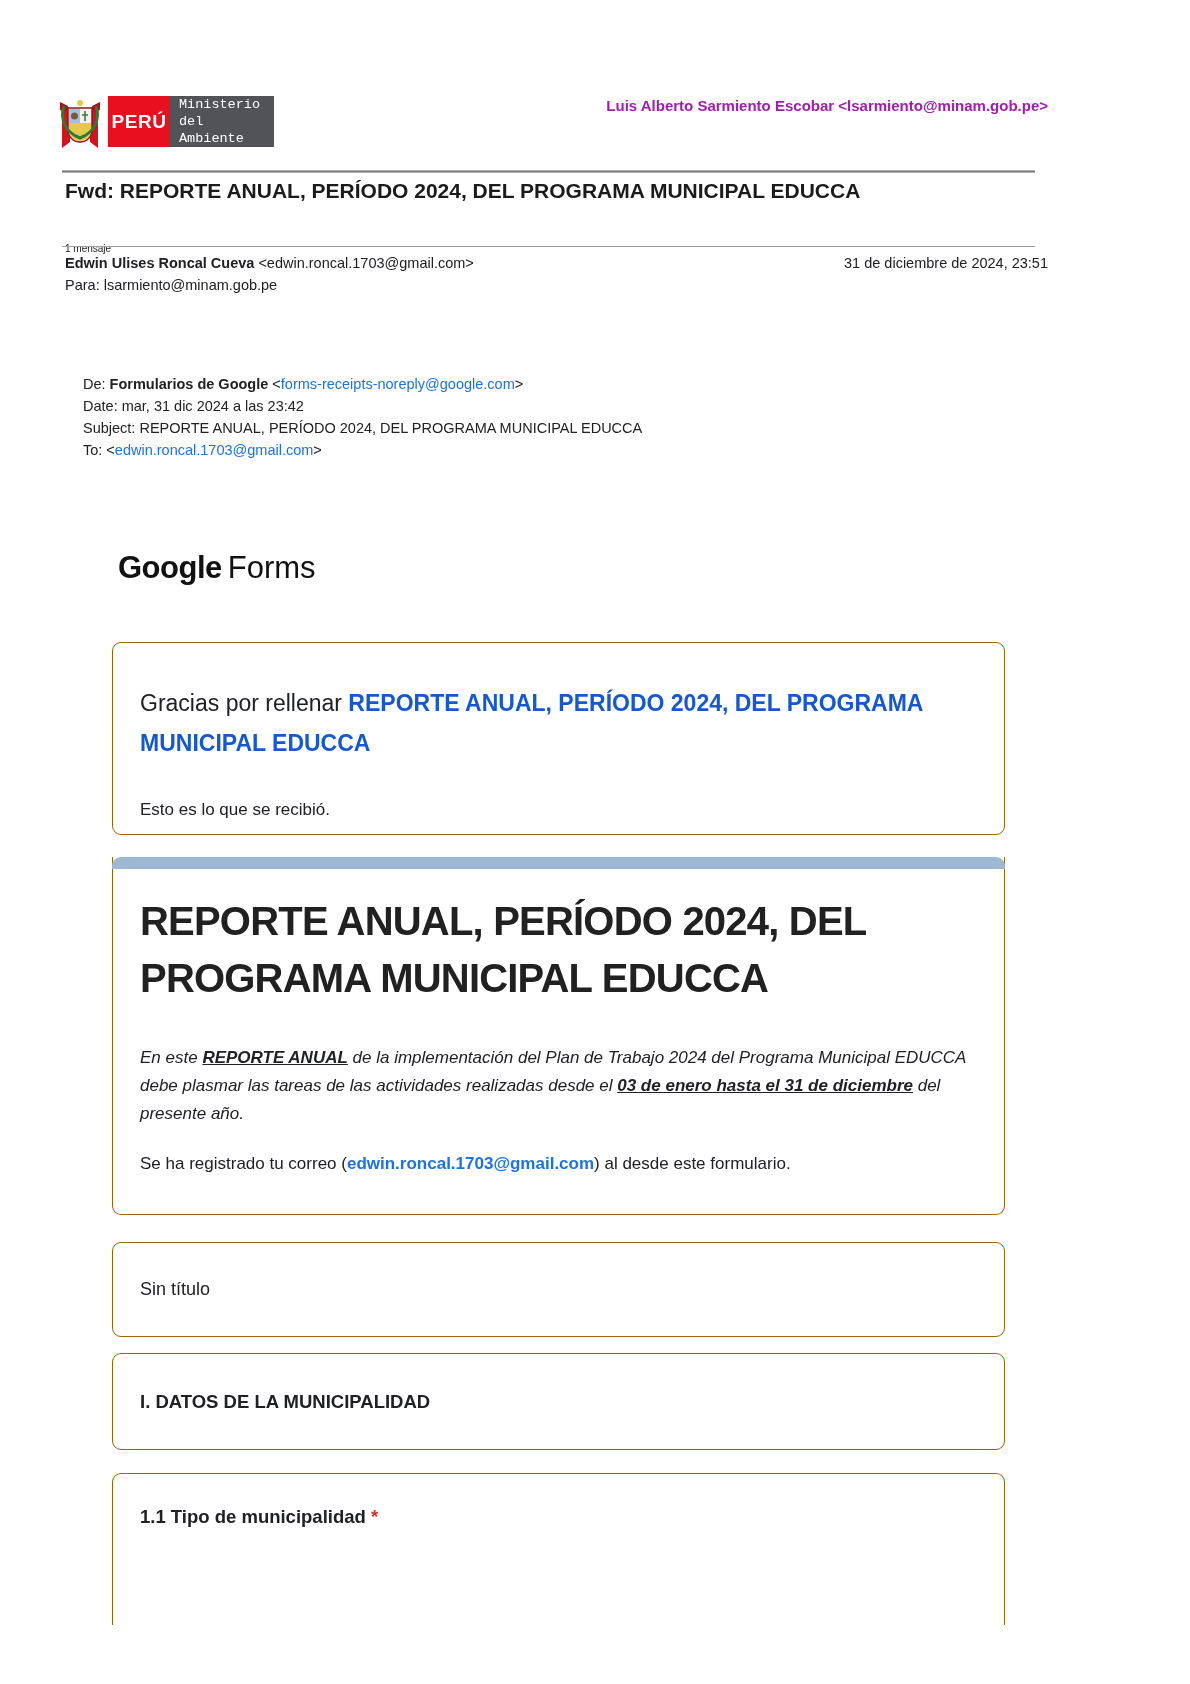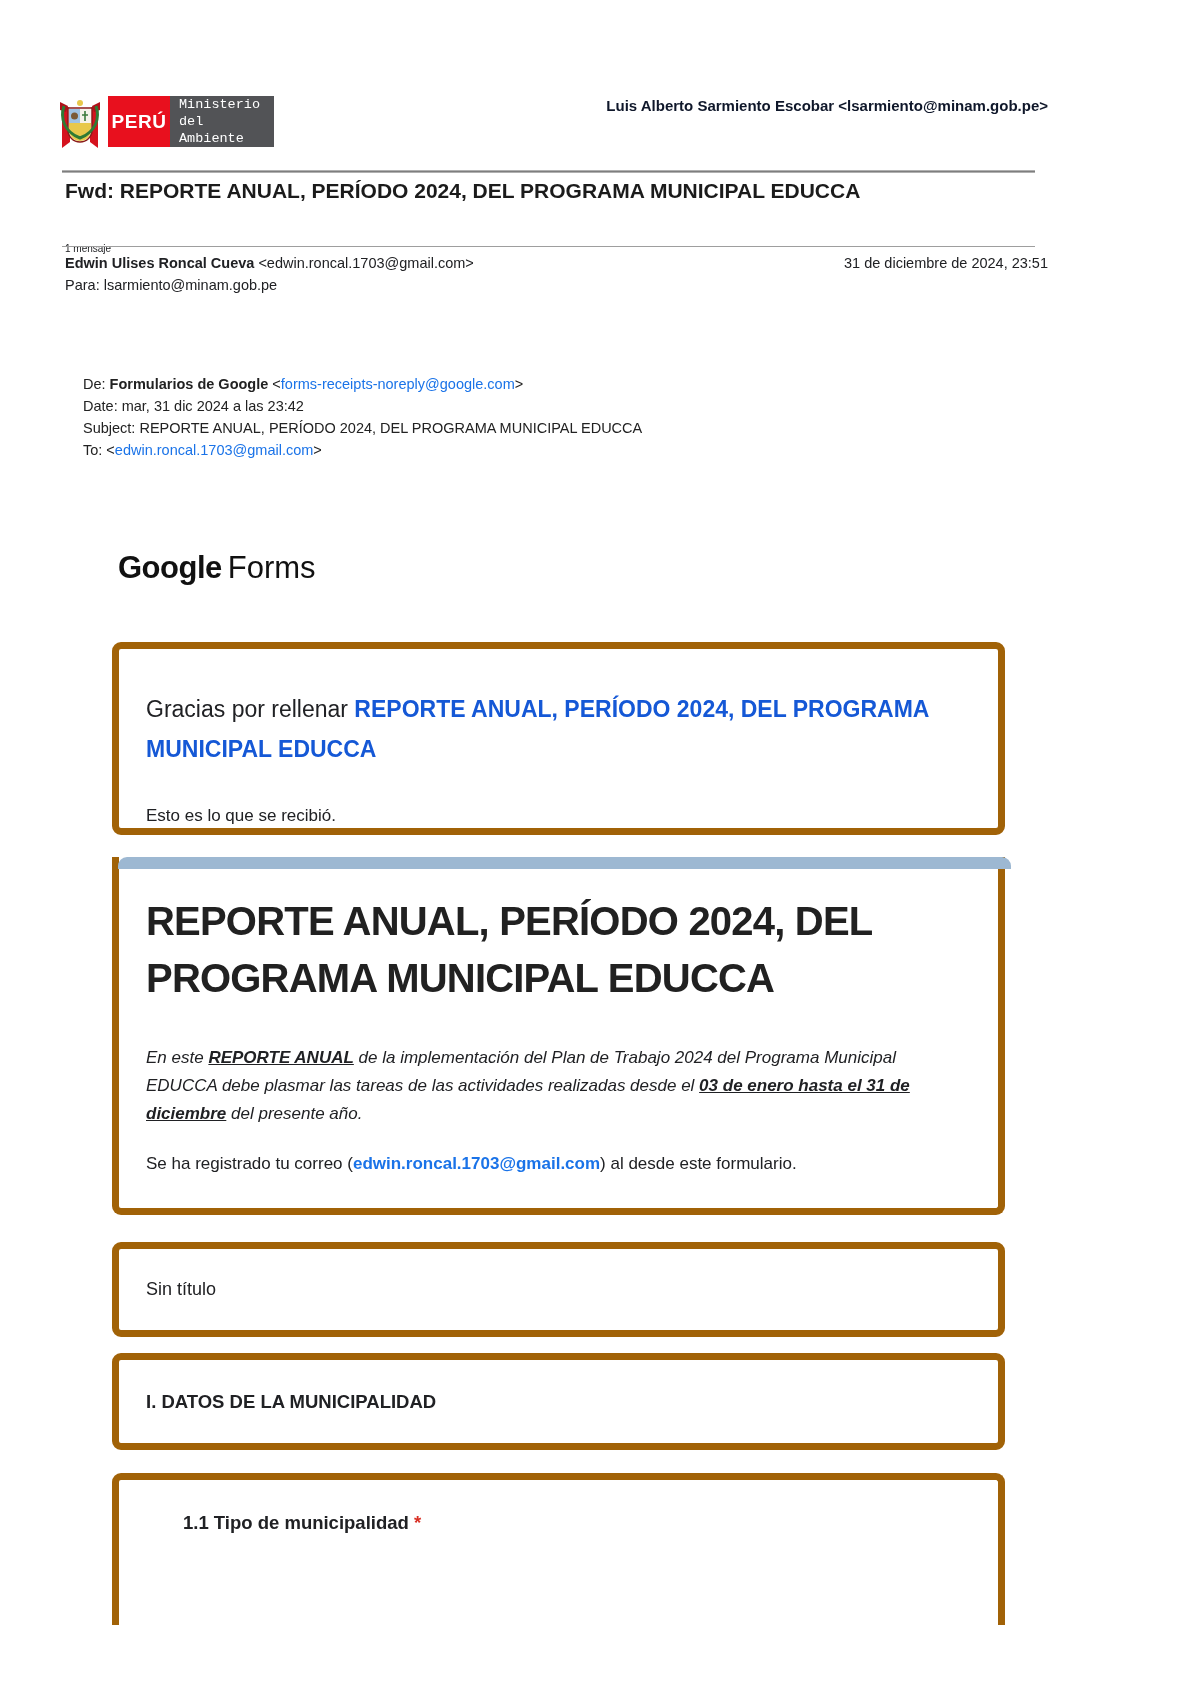--- a/index.html
+++ b/index.html
@@ -15,21 +15,21 @@
   .coat { width:44px; height:60px; margin-top:2px; margin-right:6px; }
   .logo-red {
     width:62px; background:#e8101e; color:#fff; display:flex; align-items:center; justify-content:center;
     font-weight:bold; font-size:19px; letter-spacing:0.5px;
   }
   .logo-gray {
     width:104px; background:#525356; color:#fff; display:flex; flex-direction:column; justify-content:center;
     padding-left:9px; font-size:13.5px; line-height:17px;font-family:Liberation Mono, monospace;
   }
   .hdr-right {
-    position:absolute; top:97px; right:142px; font-size:15px; font-weight:bold; color:#0f172a;
+    position:absolute; top:97px; right:142px; font-size:15px; font-weight:bold; color:#a21caf;
   }
 
   .rule1 { position:absolute; left:62px; top:170px; width:973px; height:3px;
            background:linear-gradient(#c9c9c9,#7e7e7e,#c9c9c9); }
   .rule2 { position:absolute; left:62px; top:246px; width:973px; height:1px; background:#9e9e9e; }
 
   .subject { position:absolute; left:65px; top:179px; font-size:21px; font-weight:bold; color:#1b1b1b; }
   .msgcount { position:absolute; left:65px; top:211px; font-size:10px;margin-top:32px; }
 
   .sender-row { position:absolute; left:65px; top:255px; width:983px; font-size:14.5px; }
@@ -42,21 +42,21 @@
   a.lnk { color:#1a73e8; text-decoration:none; }
 
   
   .gforms { position:absolute; left:118px; top:550px; font-size:31px; color:#111; letter-spacing:0px; }
   .gforms .g1 { font-weight:bold; letter-spacing:-0.5px; }
   .gforms .g2 { font-weight:normal; margin-left:6px; }
 
   
   .card {
     position:absolute; left:112px; width:893px; background:#fff;
-    border:7px solid #a16207; border-radius:9px;
+    border:1px solid #a16207; border-radius:9px;
   }
   .card1 { top:642px; height:193px; padding:40px 28px 0 27px; }
   .card1 .big { font-size:23px; line-height:40px; color:#202124; }
   .card1 .big .blue { color:#1558d6; font-weight:bold; }
   .card1 .received { margin-top:37px; font-size:17px; color:#202124; }
 
   .card2 { top:857px; height:358px; border-top:none; border-radius:0 0 9px 9px; padding:0 28px 0 27px; }
   .card2 .bar {
     position:absolute; left:-1px; top:0; width:893px; height:12px;
     background:#9db8d2; border-radius:9px 9px 0 0;
@@ -70,21 +70,21 @@
   .card2 .femail { margin-top:26px; font-size:17px; color:#202124; }
   .card2 .femail .mail { color:#1a73e8; font-weight:bold; }
 
   .card3 { top:1242px; height:95px; display:flex; align-items:center; padding:4px 27px; }
   .card3 .t { font-size:18px; color:#202124; }
 
   .card4 { top:1353px; height:97px; display:flex; align-items:center; padding:0 27px; }
   .card4 .t { font-size:18.5px; font-weight:bold; color:#202124; }
 
   .card5 { top:1473px; height:152px; border-bottom:none; border-radius:9px 9px 0 0; padding:32px 27px 0 27px; }
-  .card5 .t { font-size:18.5px; font-weight:bold; color:#202124;margin-left:37px; }
+  .card5 .t { font-size:18.5px; font-weight:bold; color:#202124; }
   .card5 .req { color:#d93025; font-weight:bold; }
 </style>
 </head>
 <body>
 
 <div class="page">
 
   <div class="logo">
     <svg class="coat" viewBox="0 0 44 60">
       <path d="M4 6 L12 10 L12 44 L4 50 Z" fill="#d5121e"></path>

